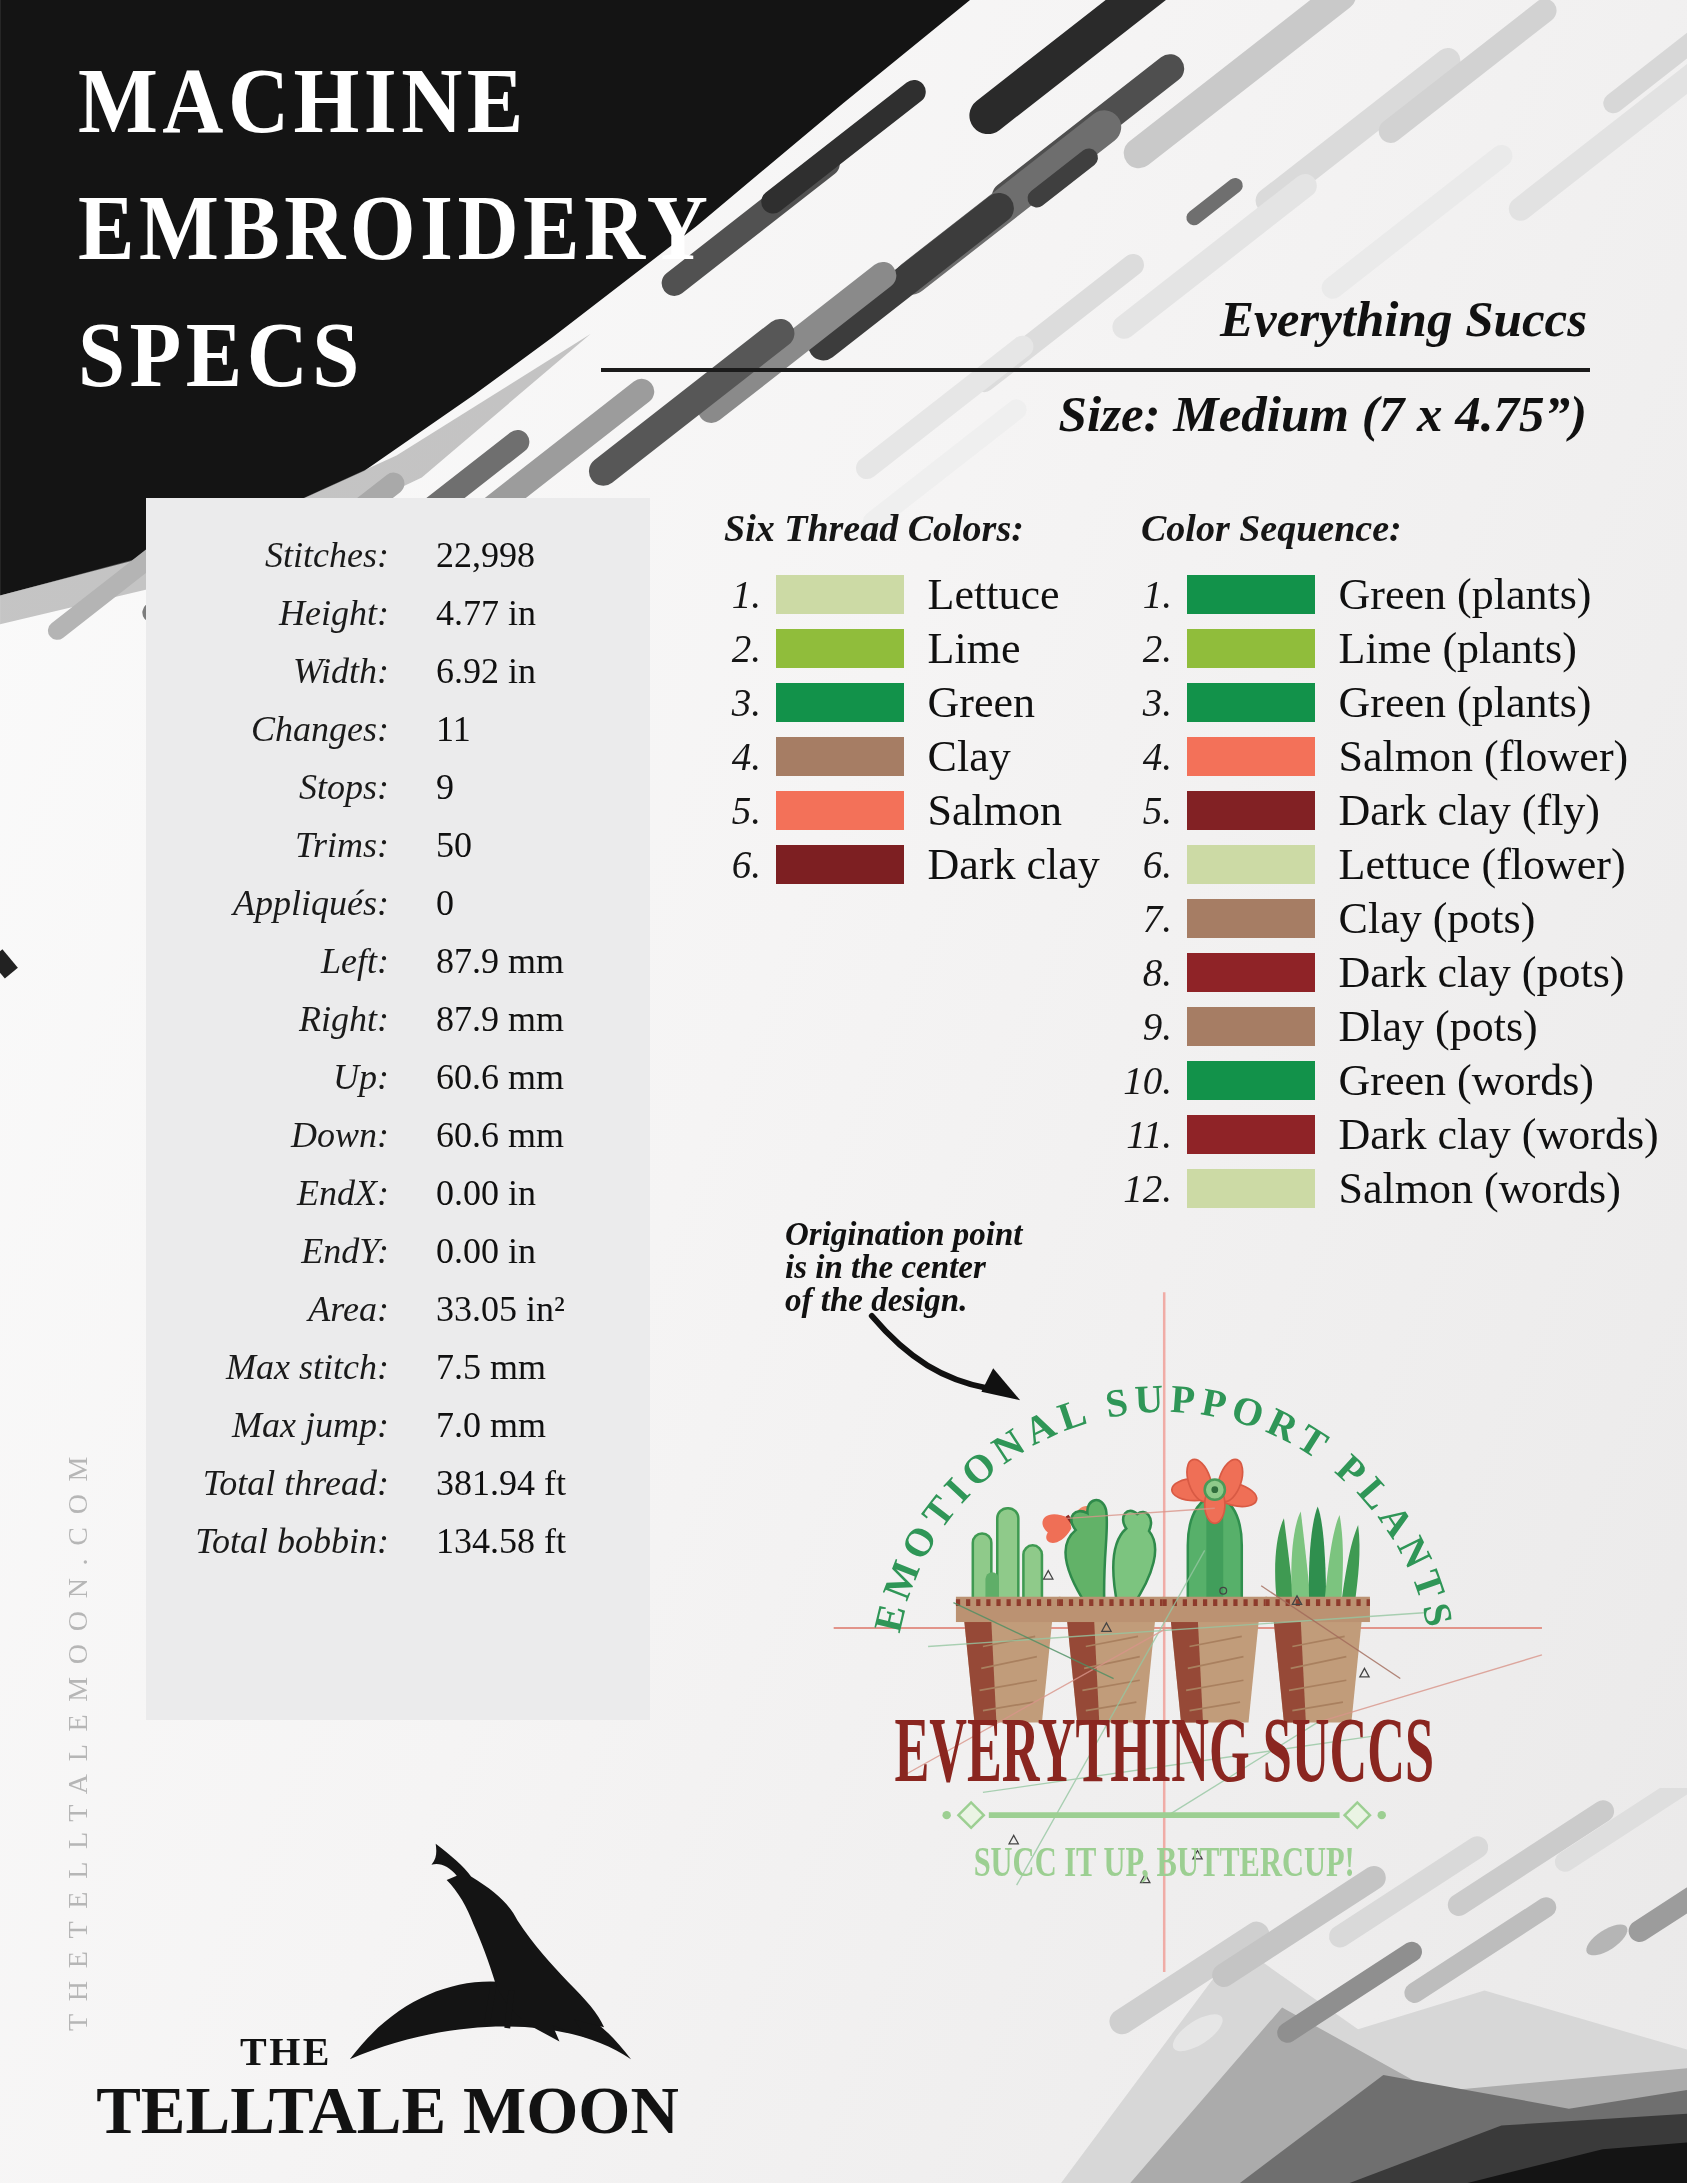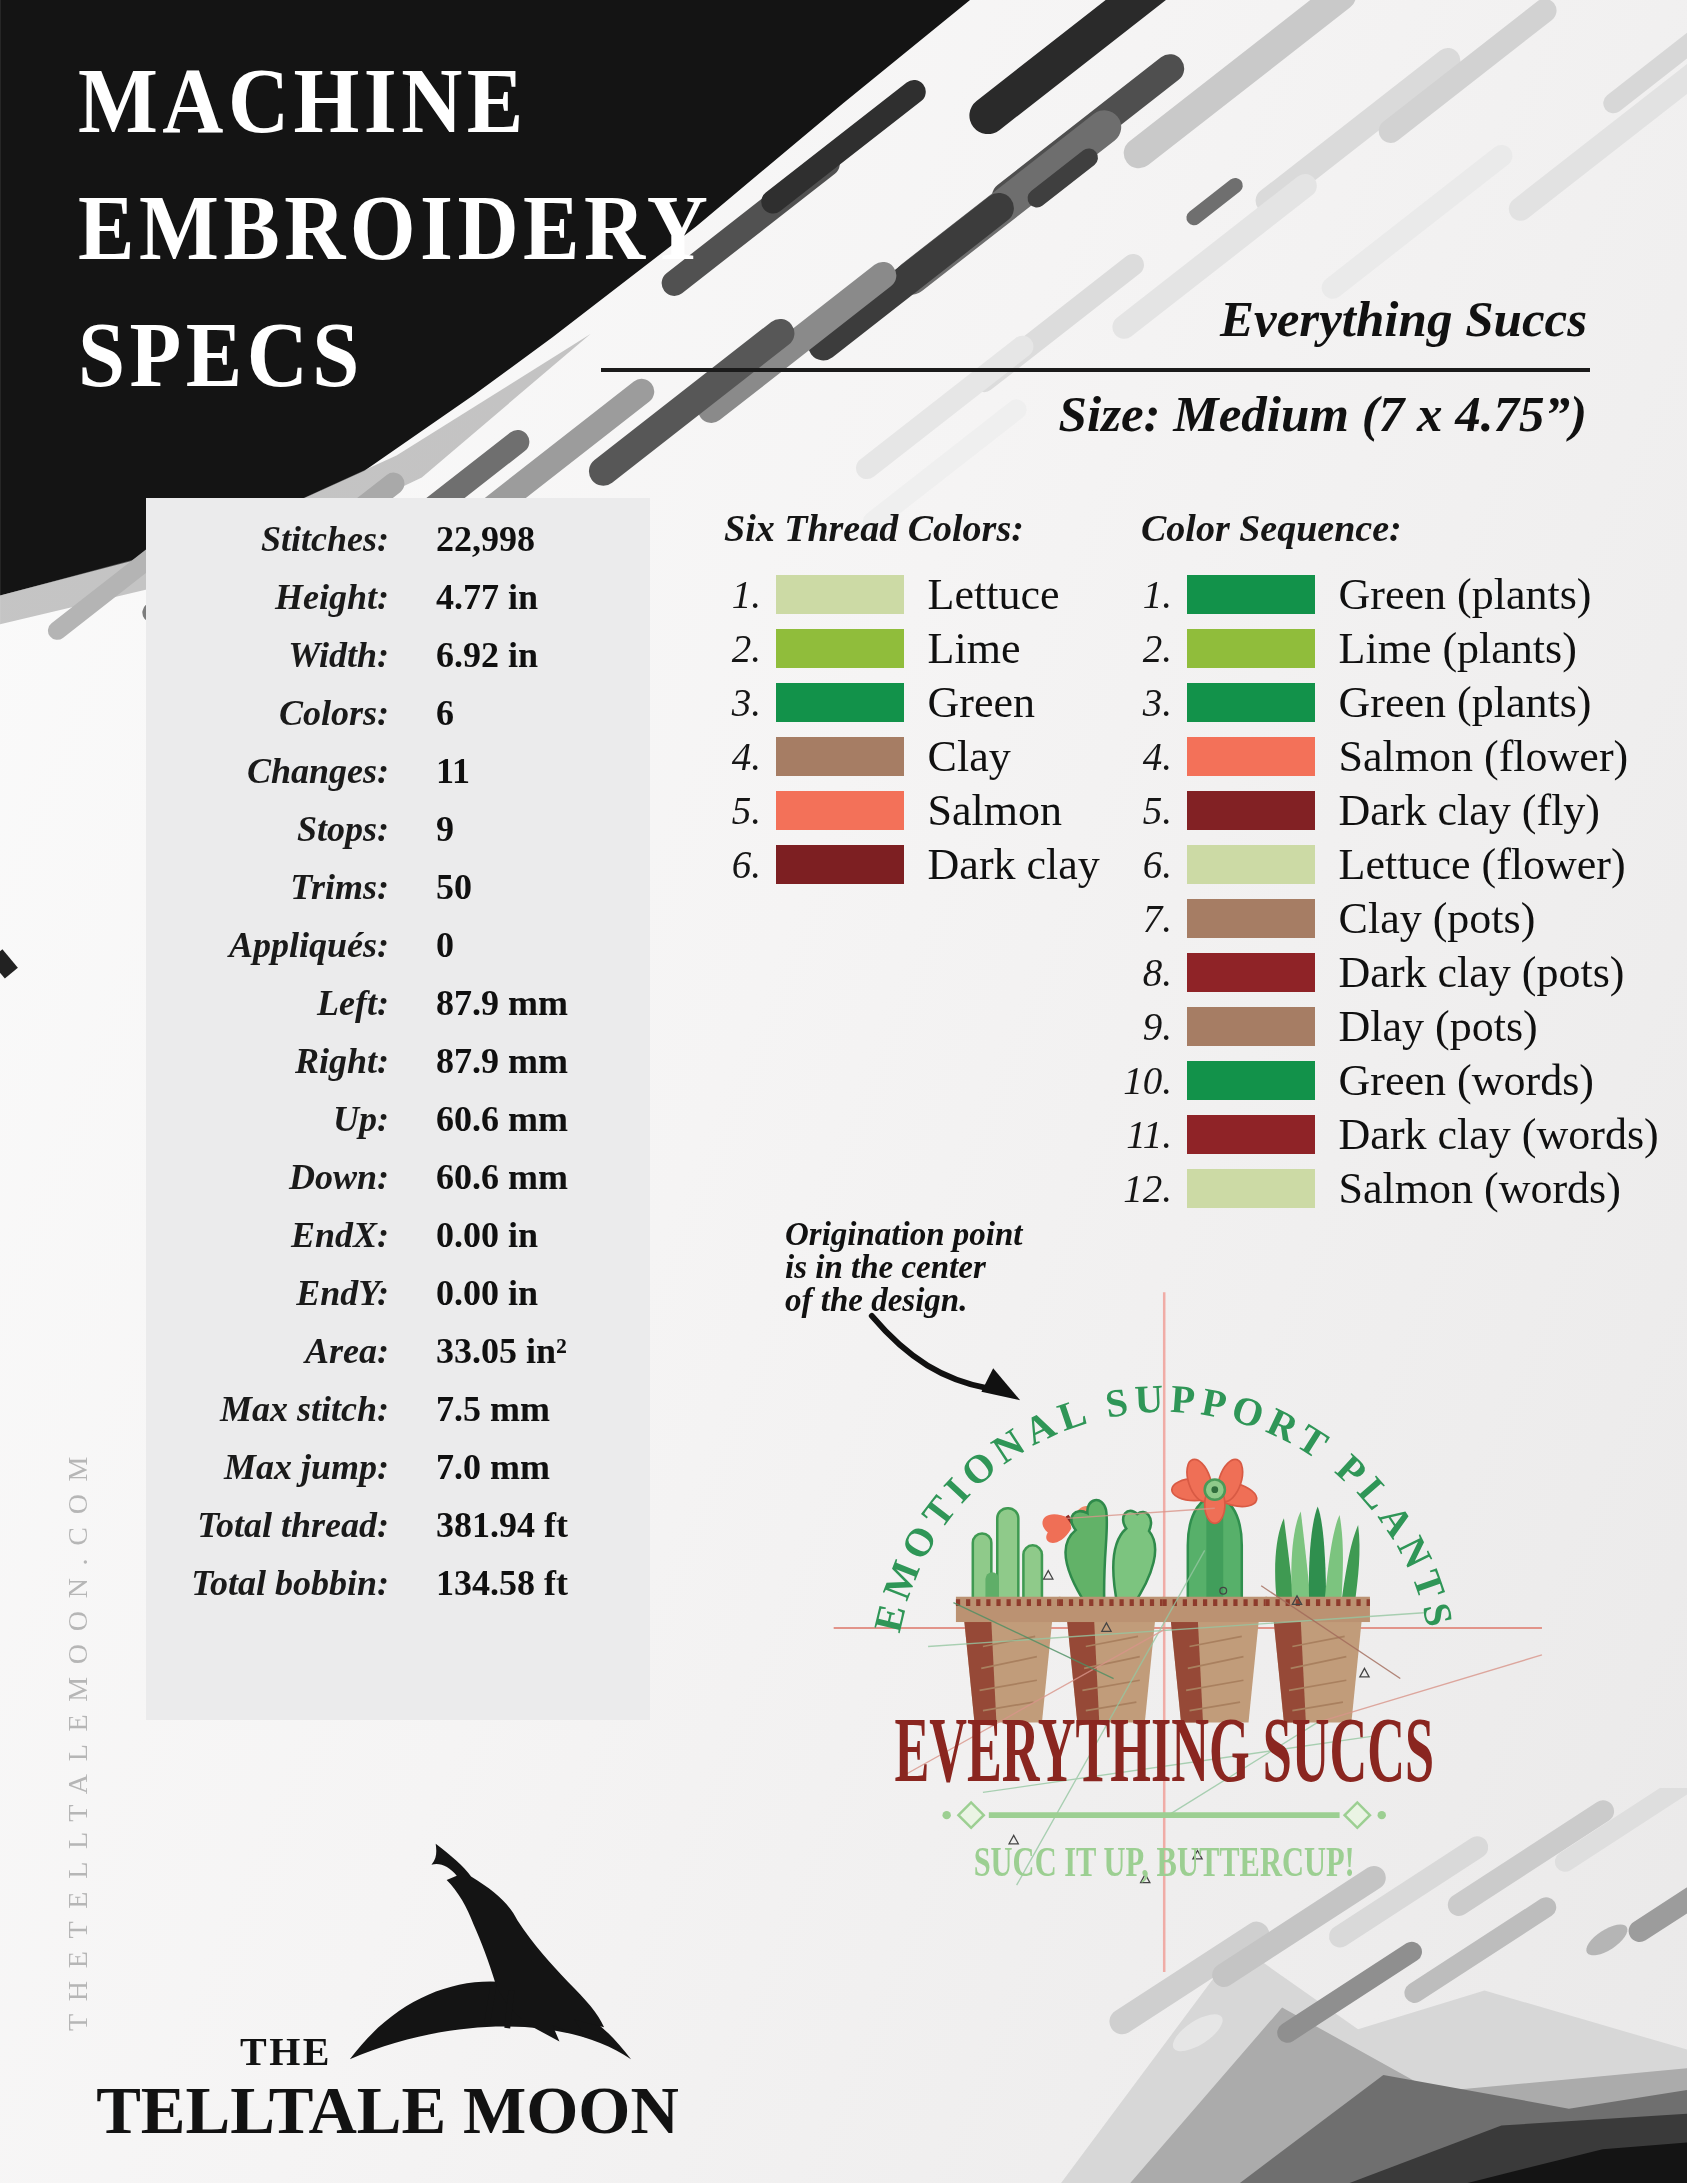--- a/index.html
+++ b/index.html
@@ -11,21 +11,21 @@
   
   .masthead{left:78px;top:37px;font-weight:700;color:#ffffff;font-size:94px;line-height:127px;
             letter-spacing:5px;transform:scaleX(.9);transform-origin:left top;white-space:nowrap;}
   
   .design-name{right:100px;top:290px;font-size:51px;font-style:italic;font-weight:700;color:#111;}
   .title-rule{left:601px;top:368px;width:989px;height:4.2px;background:#1b1b1b;}
   .size-line{right:100px;top:385px;font-size:51px;font-style:italic;font-weight:700;color:#111;}
   
   .stats-panel{left:146px;top:498px;width:504px;height:1222px;background:#ebebec;
                padding-top:20px;box-sizing:border-box;}
-  .stat-row{display:flex;height:58px;align-items:flex-start;font-size:36px;font-weight:bold;}
+  .stat-row{display:flex;height:58px;align-items:flex-end;font-size:36px;}
   .stat-label{width:243px;text-align:right;font-style:italic;color:#1a1a1a;flex:none;}
   .stat-value{margin-left:47px;color:#101010;white-space:nowrap;}
   
   .section-heading{font-size:38px;font-style:italic;font-weight:600;color:#161616;white-space:nowrap;}
   .color-row{height:54px;display:flex;align-items:center;}
   .color-num{font-style:italic;font-size:39px;color:#161616;text-align:right;flex:none;}
   .num-w1{width:54px;} .num-w2{width:62px;}
   .swatch{width:128px;height:39px;margin-left:15px;flex:none;}
   .color-label{margin-left:23.6px;font-size:44px;color:#101010;white-space:nowrap;}
   
@@ -114,24 +114,20 @@
       </div>
     <div class="stat-row">
         <div class="stat-label">Height:</div>
         <div class="stat-value">4.77 in</div>
       </div>
     <div class="stat-row">
         <div class="stat-label">Width:</div>
         <div class="stat-value">6.92 in</div>
       </div>
     <div class="stat-row">
-        <div class="stat-label">Colors:</div>
-        <div class="stat-value">6</div>
-      </div>
-    <div class="stat-row">
         <div class="stat-label">Changes:</div>
         <div class="stat-value">11</div>
       </div>
     <div class="stat-row">
         <div class="stat-label">Stops:</div>
         <div class="stat-value">9</div>
       </div>
     <div class="stat-row">
         <div class="stat-label">Trims:</div>
         <div class="stat-value">50</div>

